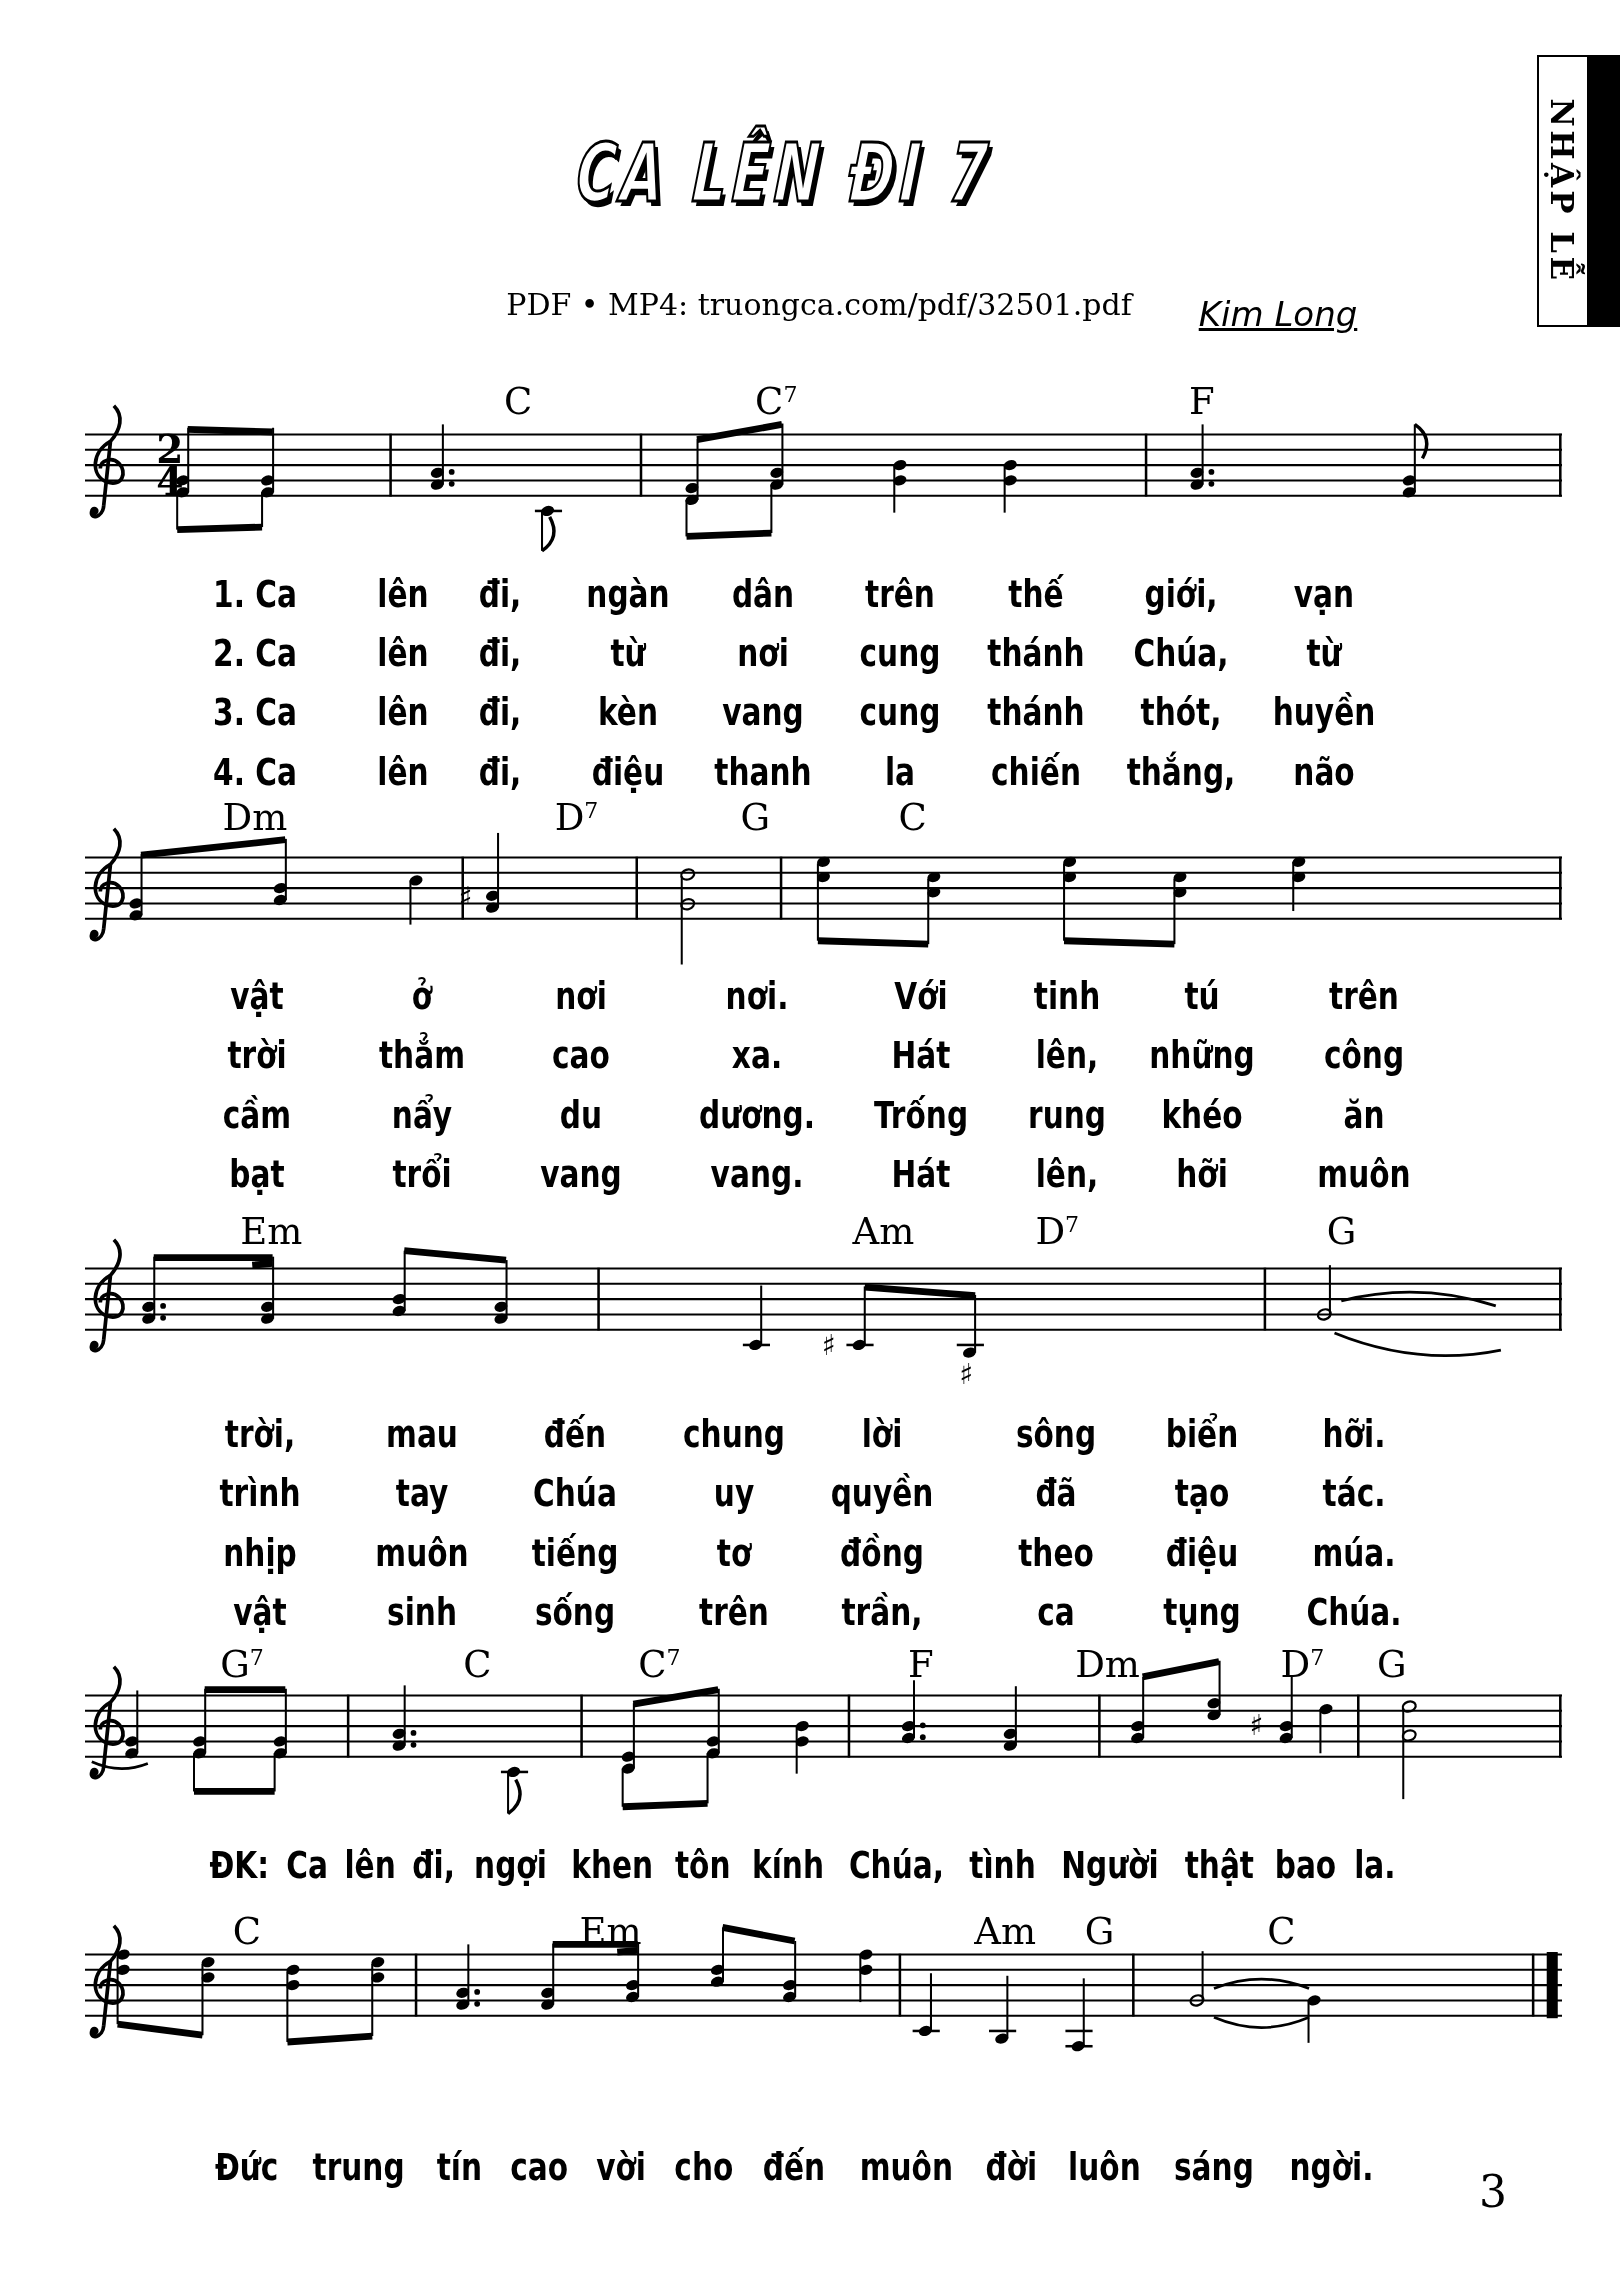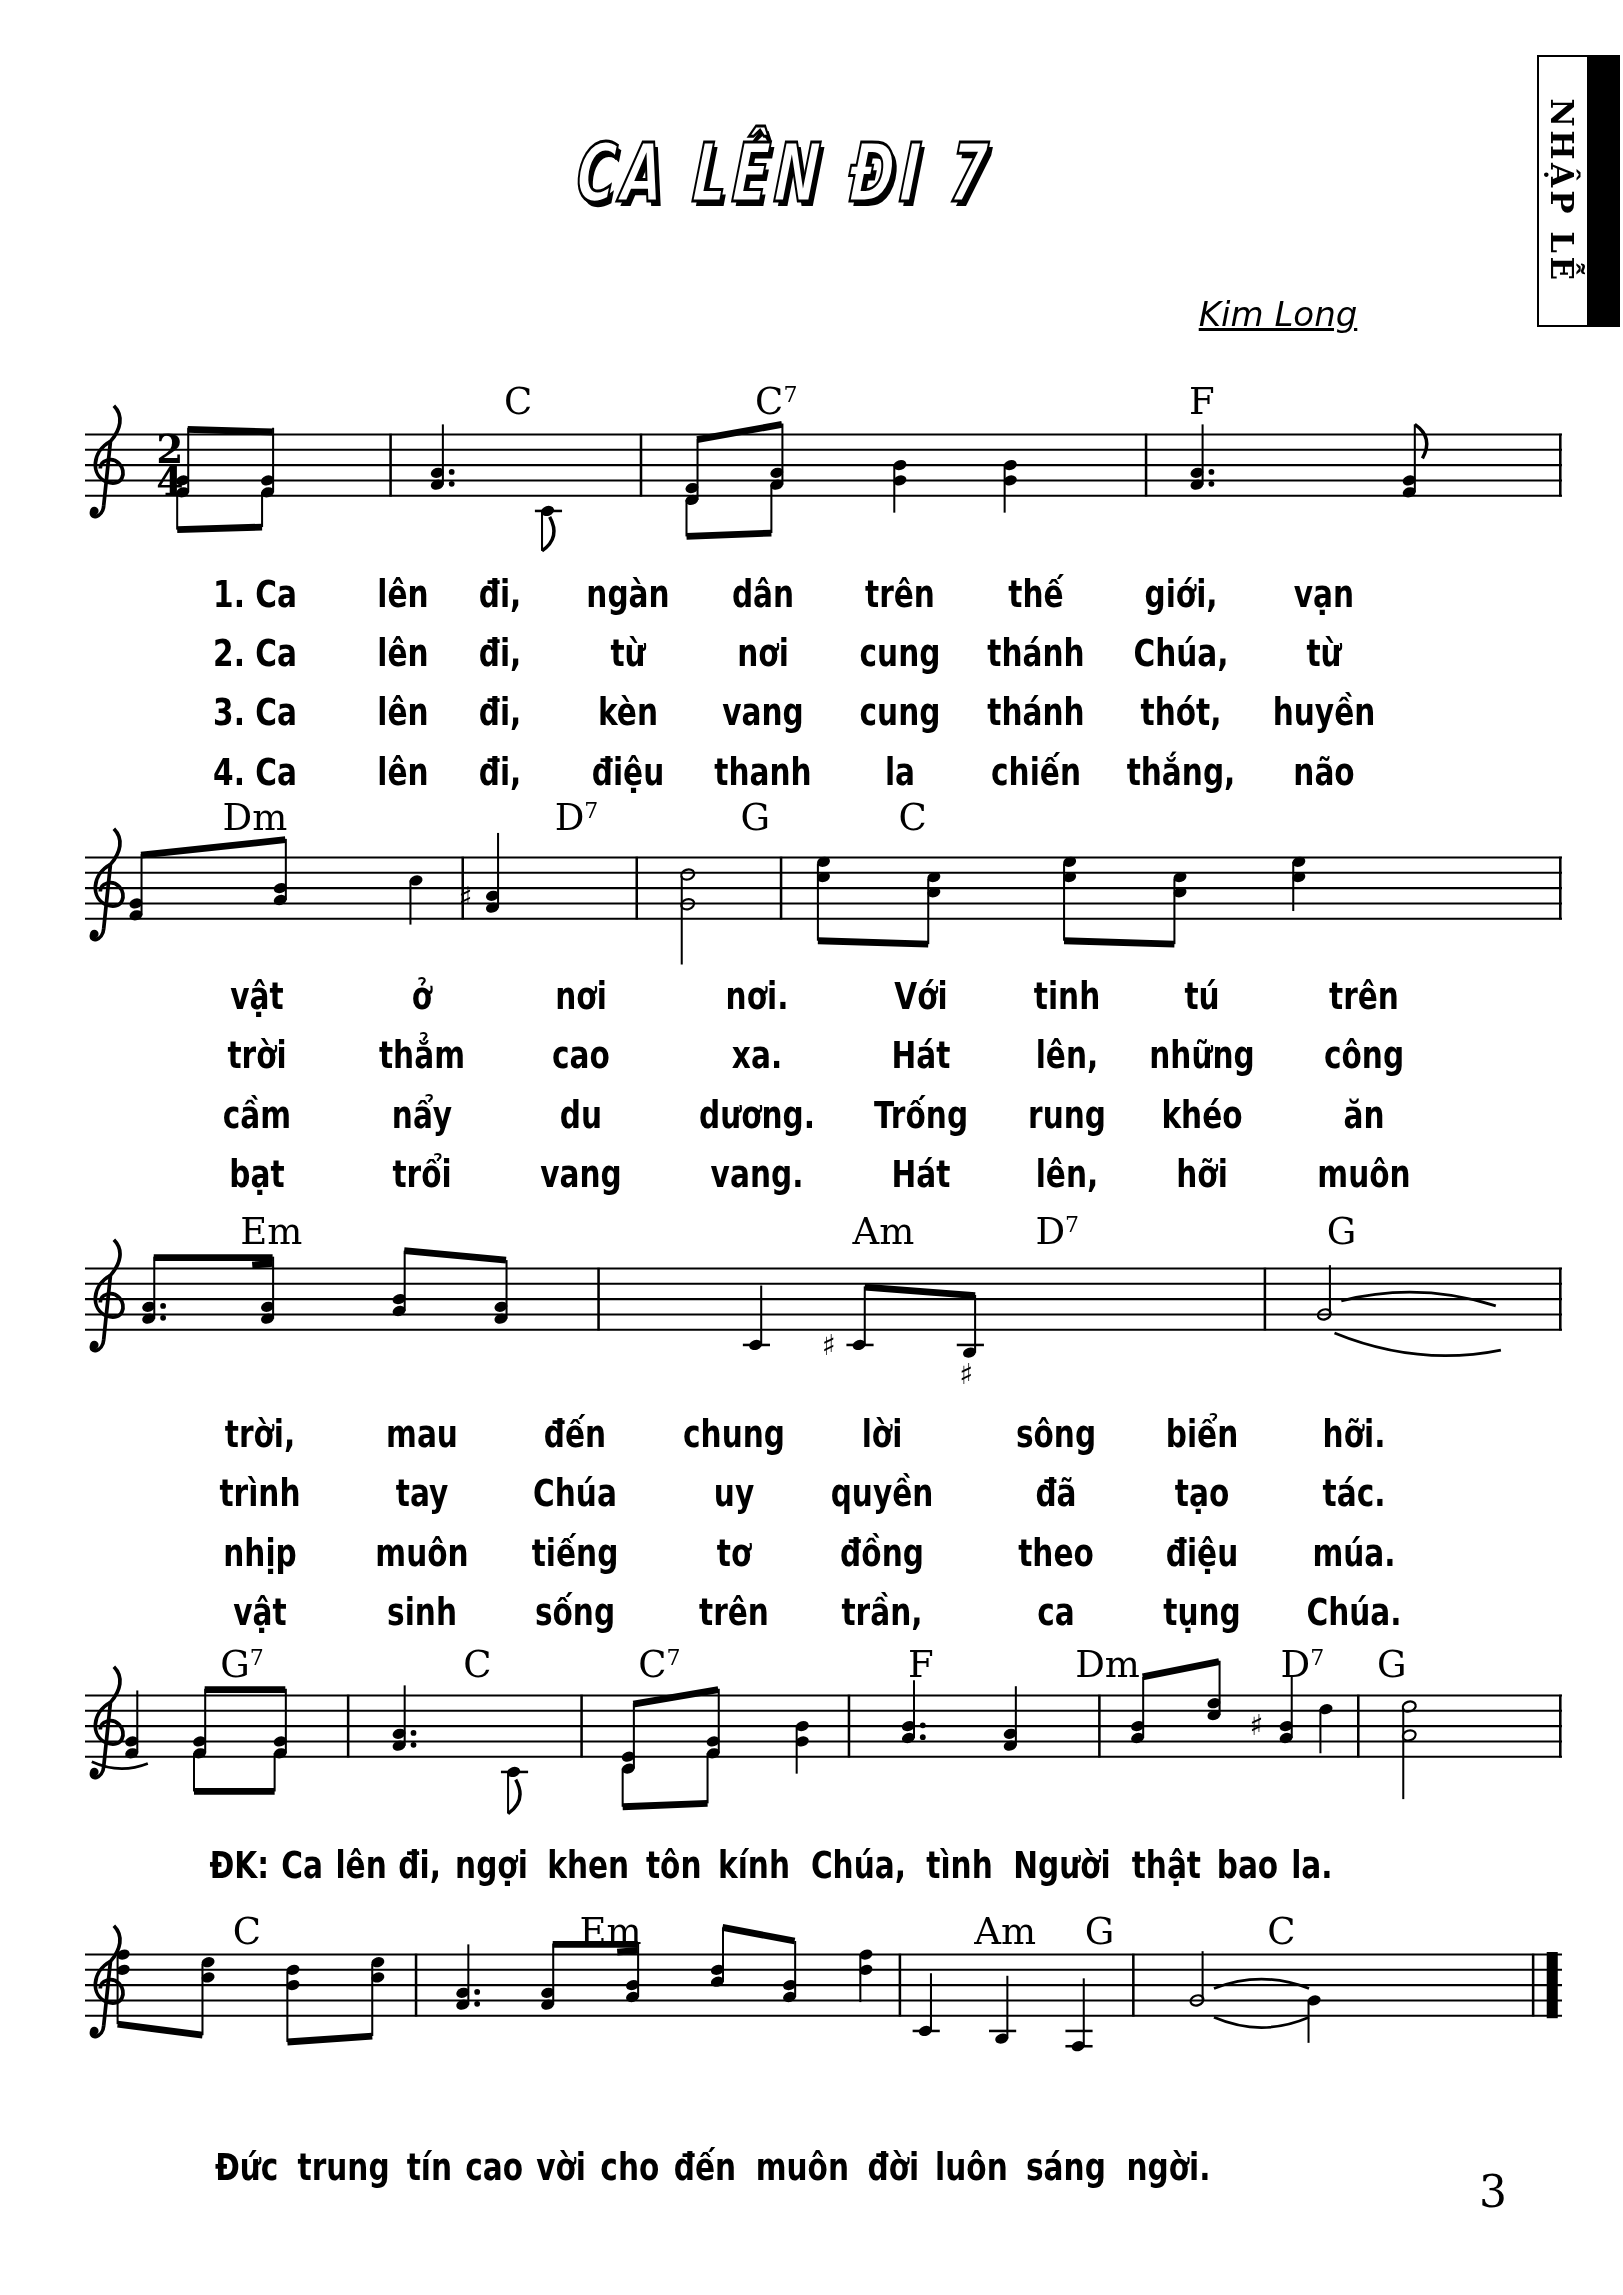--- a/index.html
+++ b/index.html
@@ -21,37 +21,38 @@
   .section-tab .tab-text{position:absolute;left:5.1px;top:50%;transform:translateY(-50%);
     writing-mode:vertical-rl;font-family:"DejaVu Serif",serif;font-weight:bold;font-size:31px;
     letter-spacing:3.4px;white-space:nowrap;}
   
   .chord{position:absolute;transform:translateX(-50%);font-family:"DejaVu Serif",serif;
     font-size:37px;white-space:nowrap;}
   .chord sup{font-size:22px;vertical-align:12px;}
   
   .word{position:absolute;transform:translateX(-50%) scaleX(.8);transform-origin:center;
     font-weight:bold;font-size:37px;white-space:nowrap;line-height:1;}
-  .refrain-line{position:absolute;display:flex;justify-content:flex-start;align-items:baseline;}
+  .refrain-line{position:absolute;display:flex;justify-content:space-between;align-items:baseline;}
   .refrain-line span{font-weight:bold;font-size:37px;white-space:nowrap;
     transform:scaleX(.8);transform-origin:center;line-height:1;}
   
   .staff-svg{position:absolute;left:85px;overflow:visible;}
   
   .footer-line{position:absolute;top:2234px;left:813px;transform:translateX(-50%);
     font-family:"DejaVu Serif",serif;font-size:28px;white-space:nowrap;}
   .page-number{position:absolute;top:2166px;right:117px;font-family:"DejaVu Serif",serif;
     font-size:44px;}
 </style>
 </head>
 <body>
 
 <div class="page">
 
   <h1 class="song-title">CA LÊN ĐI 7</h1>
+  <div class="link-line">PDF • MP4: truongca.com/pdf/32501.pdf</div>
   <div class="author">Kim Long</div>
 
   <div class="section-tab">
     <span class="tab-text">NHẬP LỄ</span>
   </div>
 
   <div id="chords">
       <span class="chord" style="left: 31.9%; top: 380px;">C</span>
       <span class="chord" style="left: 47.8%; top: 380px;">C<sup>7</sup></span>
       <span class="chord" style="left: 74%; top: 380px;">F</span>

